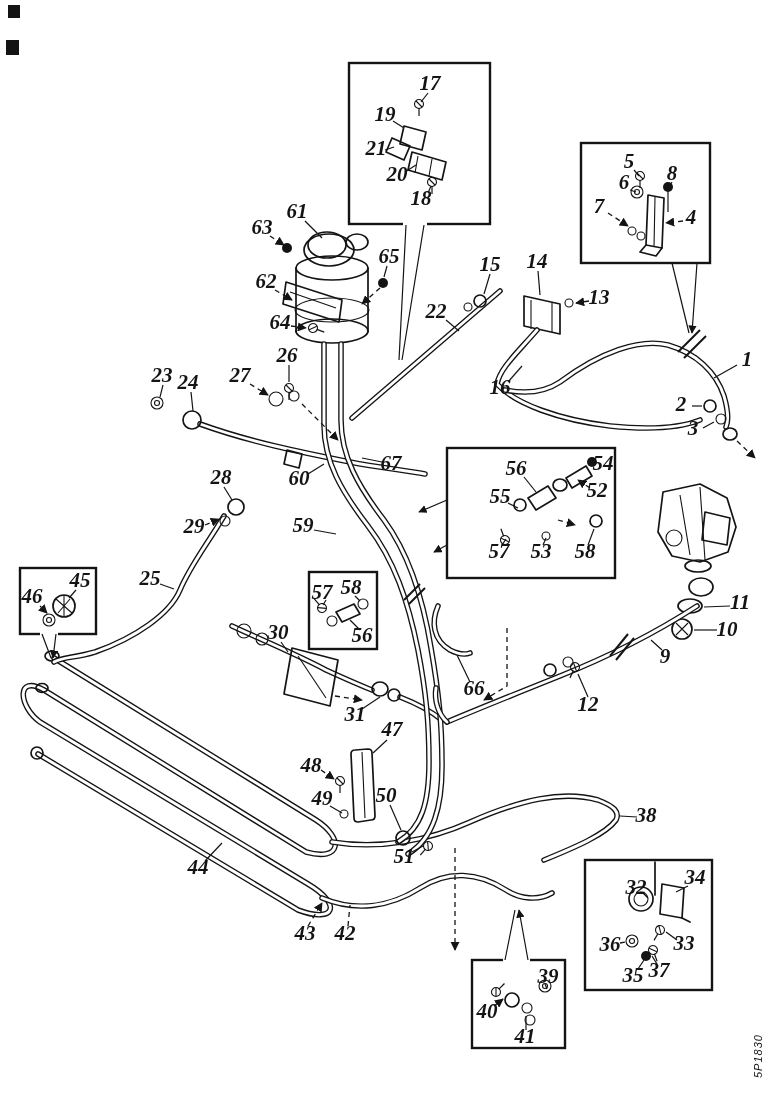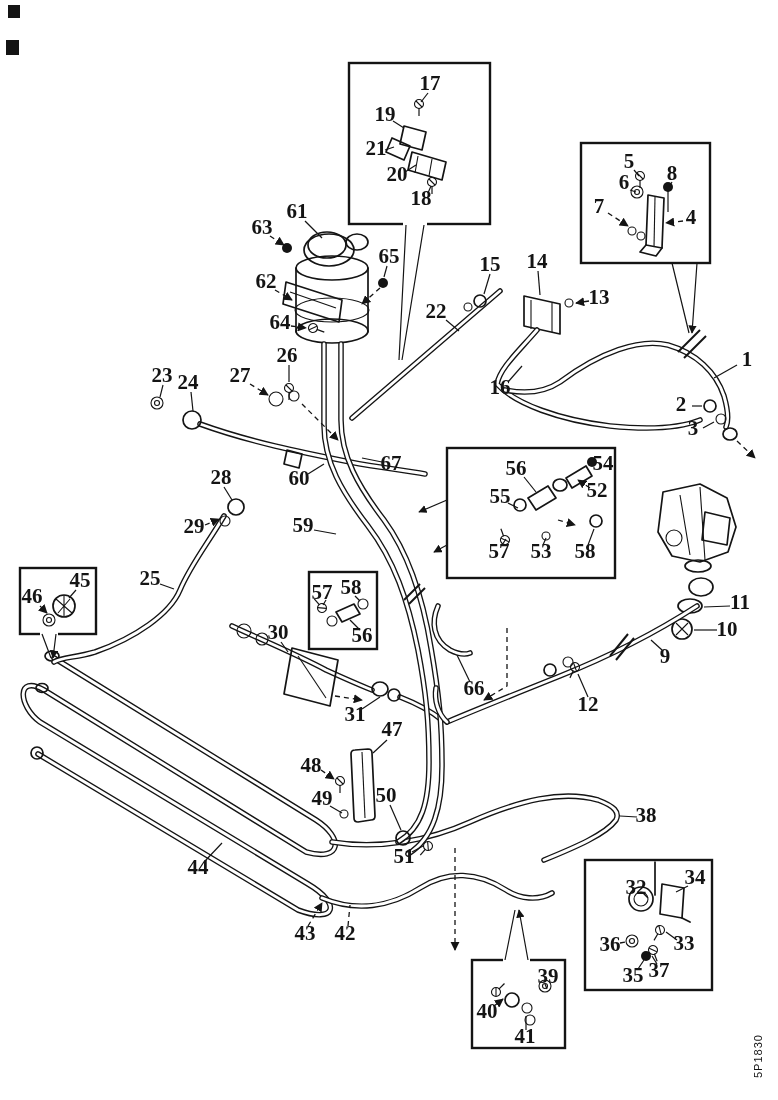--- a/index.html
+++ b/index.html
@@ -1,17 +1,17 @@
 <!DOCTYPE html>
 <html><head>
 <meta charset="utf-8">
 <style>
   html,body{margin:0;padding:0;background:#e8e8e8;}
   .page{position:relative;width:778px;height:1100px;background:#ffffff;overflow:hidden;
-        font-family:"Liberation Serif", serif;}
+        font-family:"Liberation Serif", serif;font-style:italic;}
   svg{position:absolute;left:0;top:0;}
   .outline{fill:none;stroke:#141414;stroke-width:1.7;stroke-linecap:round;stroke-linejoin:round;}
   .thin{fill:none;stroke:#141414;stroke-width:1.1;}
   .tube{fill:none;stroke:#141414;stroke-width:5.6;stroke-linecap:round;}
   .tube-core{fill:none;stroke:#ffffff;stroke-width:2.9;stroke-linecap:round;}
   .lead{fill:none;stroke:#141414;stroke-width:1.2;}
   .dash{fill:none;stroke:#141414;stroke-width:1.3;stroke-dasharray:5 4;}
   .hash{stroke:#141414;stroke-width:2;}
   .inset{fill:#ffffff;stroke:#141414;stroke-width:2.4;}
   .callout{font-family:"Liberation Serif", serif;font-weight:bold;font-size:21px;fill:#141414;}

